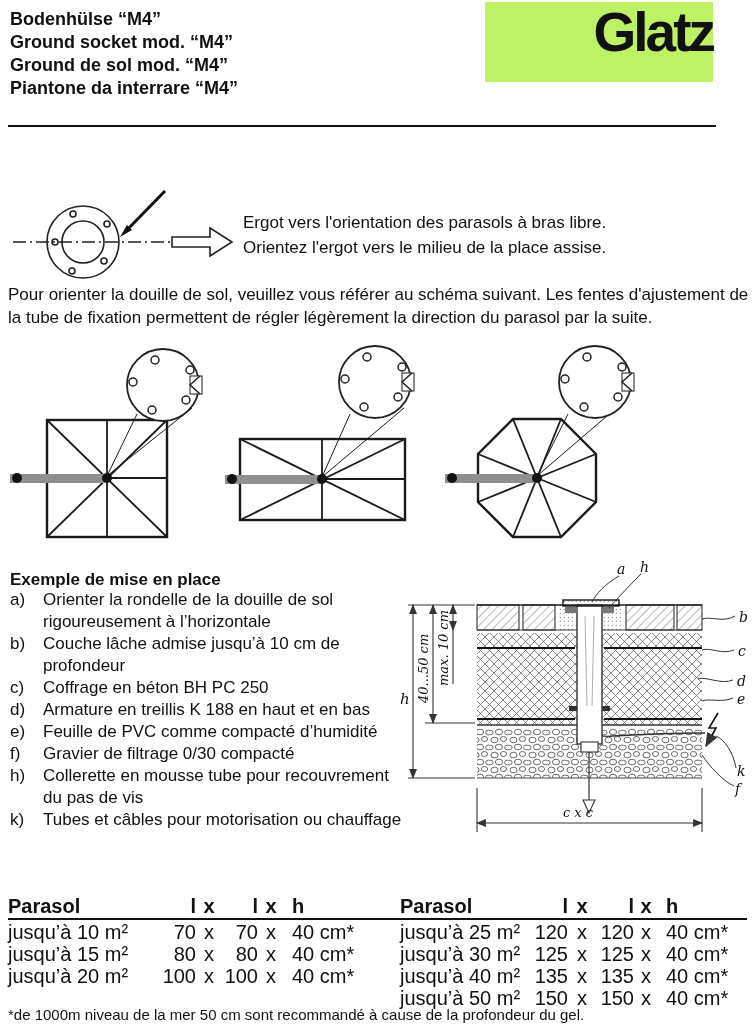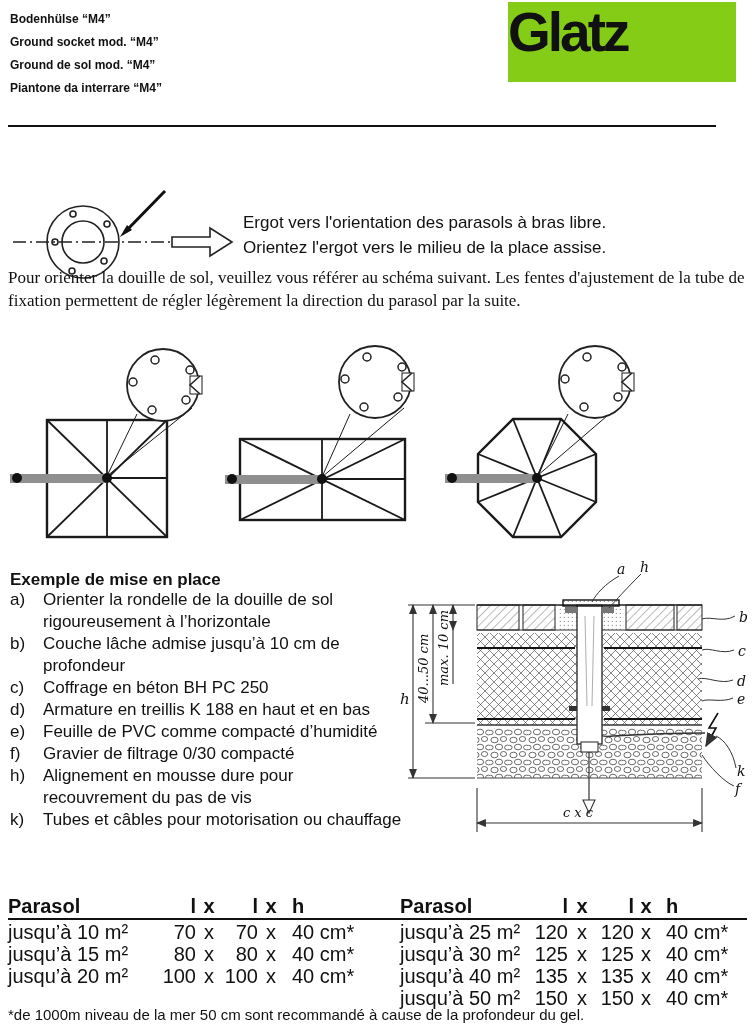--- a/index.html
+++ b/index.html
@@ -1,21 +1,21 @@
 <!DOCTYPE html>
 <html><head>
 <meta charset="utf-8">
 <style>
   html,body{margin:0;padding:0;background:#fff;}
   .page{position:relative;width:754px;height:1034px;background:#fff;overflow:hidden;
         font-family:"Liberation Sans",sans-serif;color:#111;}
   .abs{position:absolute;}
   
-  .titles{left:10px;top:8px;font-size:12px;font-weight:bold;line-height:23px;}
-  .logo-box{left:508px;top:2px;width:228px;height:80px;background:#84cc16;text-align:left;}
+  .titles{left:10px;top:8px;font-size:18px;font-weight:bold;line-height:23px;}
+  .logo-box{left:485px;top:2px;width:228px;height:80px;background:#bef264;text-align:right;}
   .logo{font-size:55px;font-weight:800;letter-spacing:-3px;line-height:60px;}
   .rule{background:#111;height:2px;}
   .sec-head{font-weight:bold;font-size:17px;}
   .body-text{font-size:17px;line-height:23px;}
   
   .ergot{left:243px;top:210px;width:490px;font-size:17px;line-height:25px;}
   
   .list{left:10px;top:589px;width:392px;}
   .li-row{display:grid;grid-template-columns:33px 1fr;font-size:17px;line-height:22px;}
   
@@ -65,21 +65,21 @@
       <polygon points="110,52 122,45 117,40" fill="#111"></polygon>
     </g>
     <polygon points="162,52 200,52 200,43 222,57 200,71 200,62 162,62" fill="#fff" stroke="#222" stroke-width="1.6"></polygon>
   </svg>
 
   <div class="abs ergot">
     <div>Ergot vers l'orientation des parasols à bras libre.</div>
     <div>Orientez l'ergot vers le milieu de la place assise.</div>
   </div>
 
-  <div class="abs body-text" style="left:8px;top:266px;width:742px;font-family:Liberation Serif, serif;">Pour orienter la douille de sol, veuillez vous référer au schéma suivant. Les fentes d'ajustement de la tube de fixation permettent de régler légèrement la direction du parasol par la suite.</div>
+  <div class="abs body-text" style="left:8px;top:283px;width:742px;">Pour orienter la douille de sol, veuillez vous référer au schéma suivant. Les fentes d'ajustement de la tube de fixation permettent de régler légèrement la direction du parasol par la suite.</div>
 
   <svg class="abs" style="left:0;top:342px;" width="754" height="214" viewBox="0 0 754 214">
     <defs>
       <g id="flange">
         <circle r="36" fill="#fff" stroke="#222" stroke-width="1.8"></circle>
         <circle cx="-8" cy="-25" r="4" fill="#fff" stroke="#222" stroke-width="1.5"></circle>
         <circle cx="27" cy="-15" r="4" fill="#fff" stroke="#222" stroke-width="1.5"></circle>
         <circle cx="-30" cy="-3" r="4" fill="#fff" stroke="#222" stroke-width="1.5"></circle>
         <circle cx="-11" cy="25" r="4" fill="#fff" stroke="#222" stroke-width="1.5"></circle>
         <circle cx="23" cy="15" r="4" fill="#fff" stroke="#222" stroke-width="1.5"></circle>
@@ -162,21 +162,21 @@
       <div class="li-row">
         <span>e)</span>
         <span>Feuille de PVC comme compacté d’humidité</span>
       </div>
       <div class="li-row">
         <span>f)</span>
         <span>Gravier de filtrage 0/30 compacté</span>
       </div>
       <div class="li-row">
         <span>h)</span>
-        <span>Alignement en mousse dure pour recouvrement du pas de vis</span>
+        <span>Collerette en mousse tube pour recouvrement du pas de vis</span>
       </div>
       <div class="li-row">
         <span>k)</span>
         <span>Tubes et câbles pour motorisation ou chauffage</span>
       </div>
     </div>
 
   <svg class="abs" style="left:395px;top:556px;" width="359" height="292" viewBox="0 0 359 292">
     <defs>
       <pattern id="hatch" width="6" height="6" patternUnits="userSpaceOnUse" patternTransform="rotate(45)">

